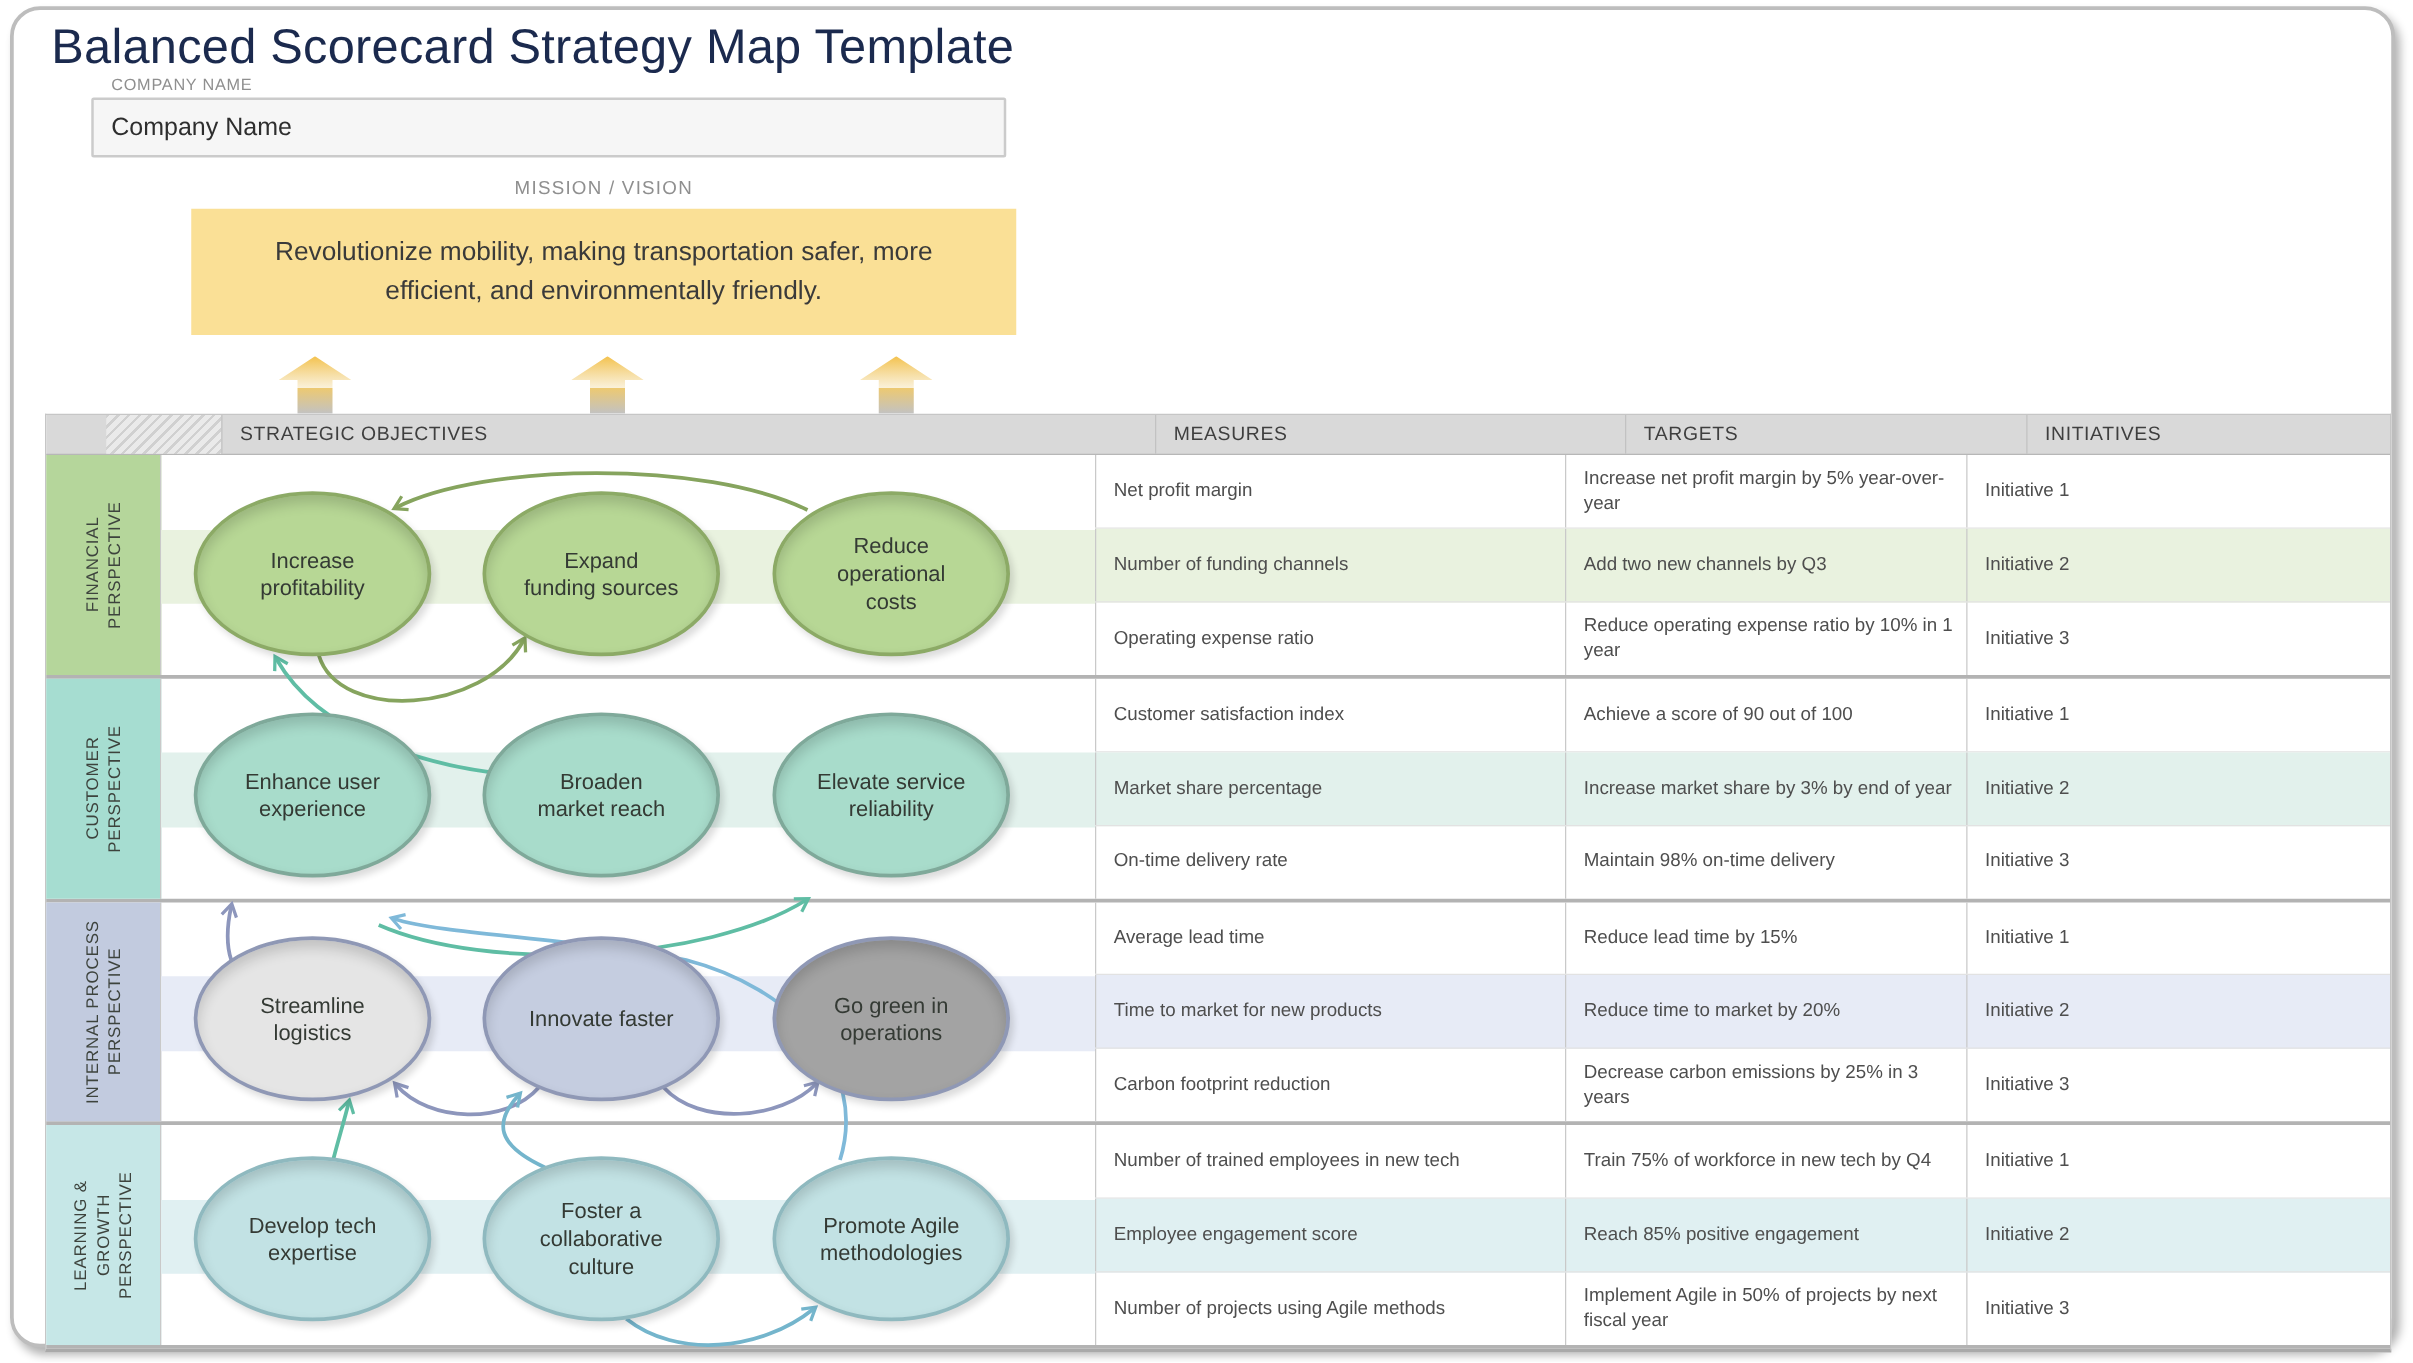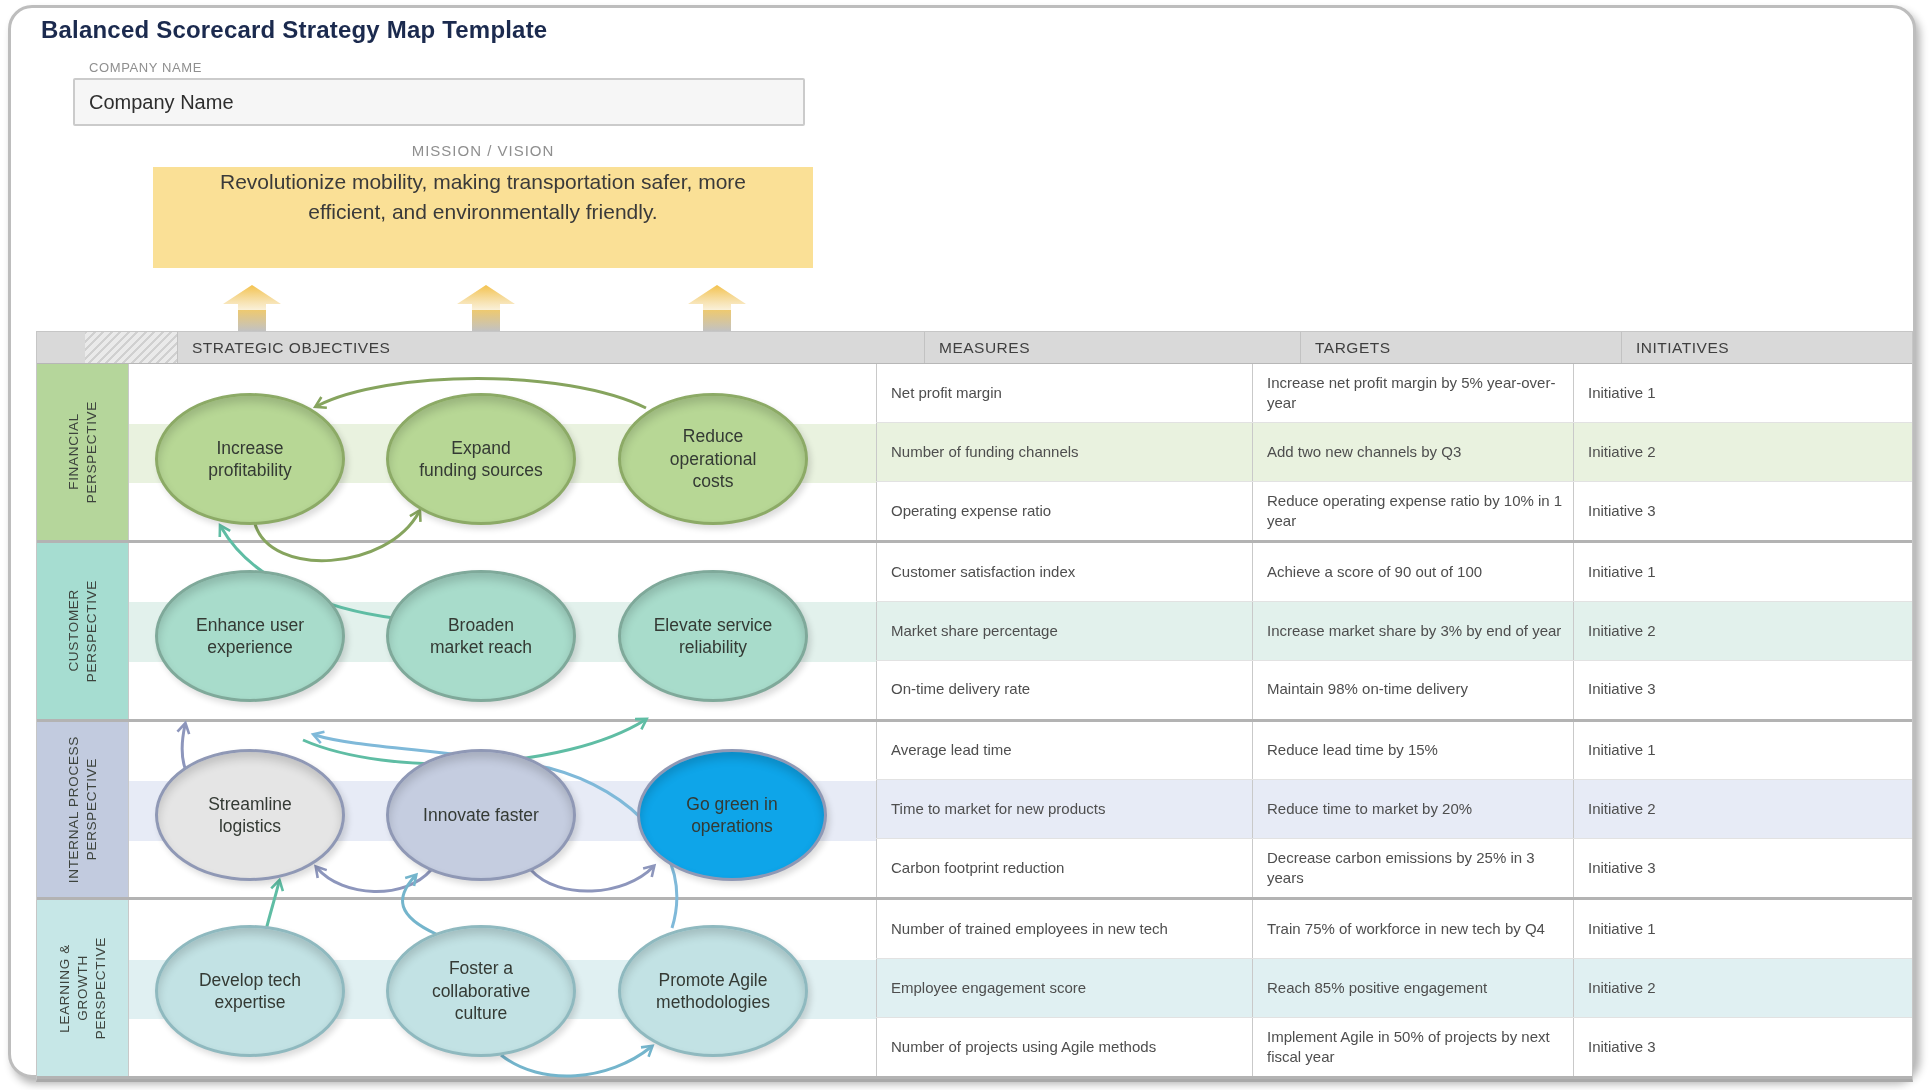--- a/index.html
+++ b/index.html
@@ -1,28 +1,28 @@
 <!DOCTYPE html>
 <html><head>
 <meta charset="utf-8">
 <style>
   html,body{margin:0;padding:0;background:#fff;}
   .page{position:relative;width:1930px;height:1090px;background:#fff;overflow:hidden;
         font-family:"Liberation Sans",sans-serif;}
   .card{position:absolute;left:8px;top:5px;right:14px;bottom:12px;background:#fff;
         border:3px solid #bdbdbd;border-radius:24px;box-shadow:4px 6px 8px rgba(0,0,0,0.3);}
-  .title{position:absolute;left:30px;top:8px;font-size:24px;font-weight:bold;letter-spacing:0.2px;}
+  .title{position:absolute;left:30px;top:8px;font-size:39px;font-weight:normal;letter-spacing:0.2px;}
   .field-label{position:absolute;font-size:13px;color:#8f8f8f;letter-spacing:0.6px;}
   .company-input{position:absolute;left:62px;top:70px;width:712px;height:42px;background:#f6f6f6;
         border:2px solid #cbcbcb;border-radius:2px;font-size:20px;color:#2e2e2e;padding-left:14px;
         font-family:"Liberation Sans",sans-serif;}
   .mission-label{position:absolute;left:142px;top:134px;width:660px;text-align:center;
         font-size:15px;color:#8f8f8f;letter-spacing:1px;}
   .mission-box{position:absolute;left:142px;top:159px;width:660px;height:101px;
-        display:flex;justify-content:center;text-align:center;}
+        display:flex;align-items:center;justify-content:center;text-align:center;}
   .mission-text{width:570px;font-size:21px;color:#3a3a3a;line-height:1.45;}
   .up-arrow{position:absolute;top:277px;}
 
   .table{position:absolute;left:25px;top:323px;width:1875px;background:#fff;
         border:1px solid #c6c6c6;border-bottom:3px solid #a9a9a9;}
   .thead{display:flex;height:31px;background:#d9d9d9;border-bottom:1px solid #b7b7b7;padding-left:48px;}
   .th{display:flex;align-items:center;padding-left:14px;font-size:15.5px;color:#3f3f3f;
         letter-spacing:0.5px;border-left:1px solid #c2c2c2;box-sizing:border-box;}
   .th-hatch{width:92px;border-left:none;
         background:repeating-linear-gradient(135deg,#d0d0d0 0 2px,#eaeaea 2px 6px);}
@@ -251,21 +251,21 @@
               <span class="etext">Broaden
 market reach</span>
             </div>
             <div class="ellipse" style="left: 26px; top: 385px; width: 184px; height: 126px; background: #e5e5e5; border-color: rgb(143, 152, 181);">
               <span class="etext">Streamline
 logistics</span>
             </div>
             <div class="ellipse" style="left: 257px; top: 385px; width: 184px; height: 126px; background: rgb(197, 205, 224); border-color: rgb(143, 152, 181);">
               <span class="etext">Innovate faster</span>
             </div>
-            <div class="ellipse" style="left: 508px; top: 385px; width: 184px; height: 126px; background: #0ea5e9; border-color: rgb(143, 152, 181);">
+            <div class="ellipse" style="left: 489px; top: 385px; width: 184px; height: 126px; background: #a3a3a3; border-color: rgb(143, 152, 181);">
               <span class="etext">Go green in
 operations</span>
             </div>
             <div class="ellipse" style="left: 26px; top: 561px; width: 184px; height: 126px; background: rgb(194, 226, 228); border-color: rgb(143, 185, 191);">
               <span class="etext">Develop tech
 expertise</span>
             </div>
             <div class="ellipse" style="left: 257px; top: 561px; width: 184px; height: 126px; background: rgb(194, 226, 228); border-color: rgb(143, 185, 191);">
               <span class="etext">Foster a
 collaborative

